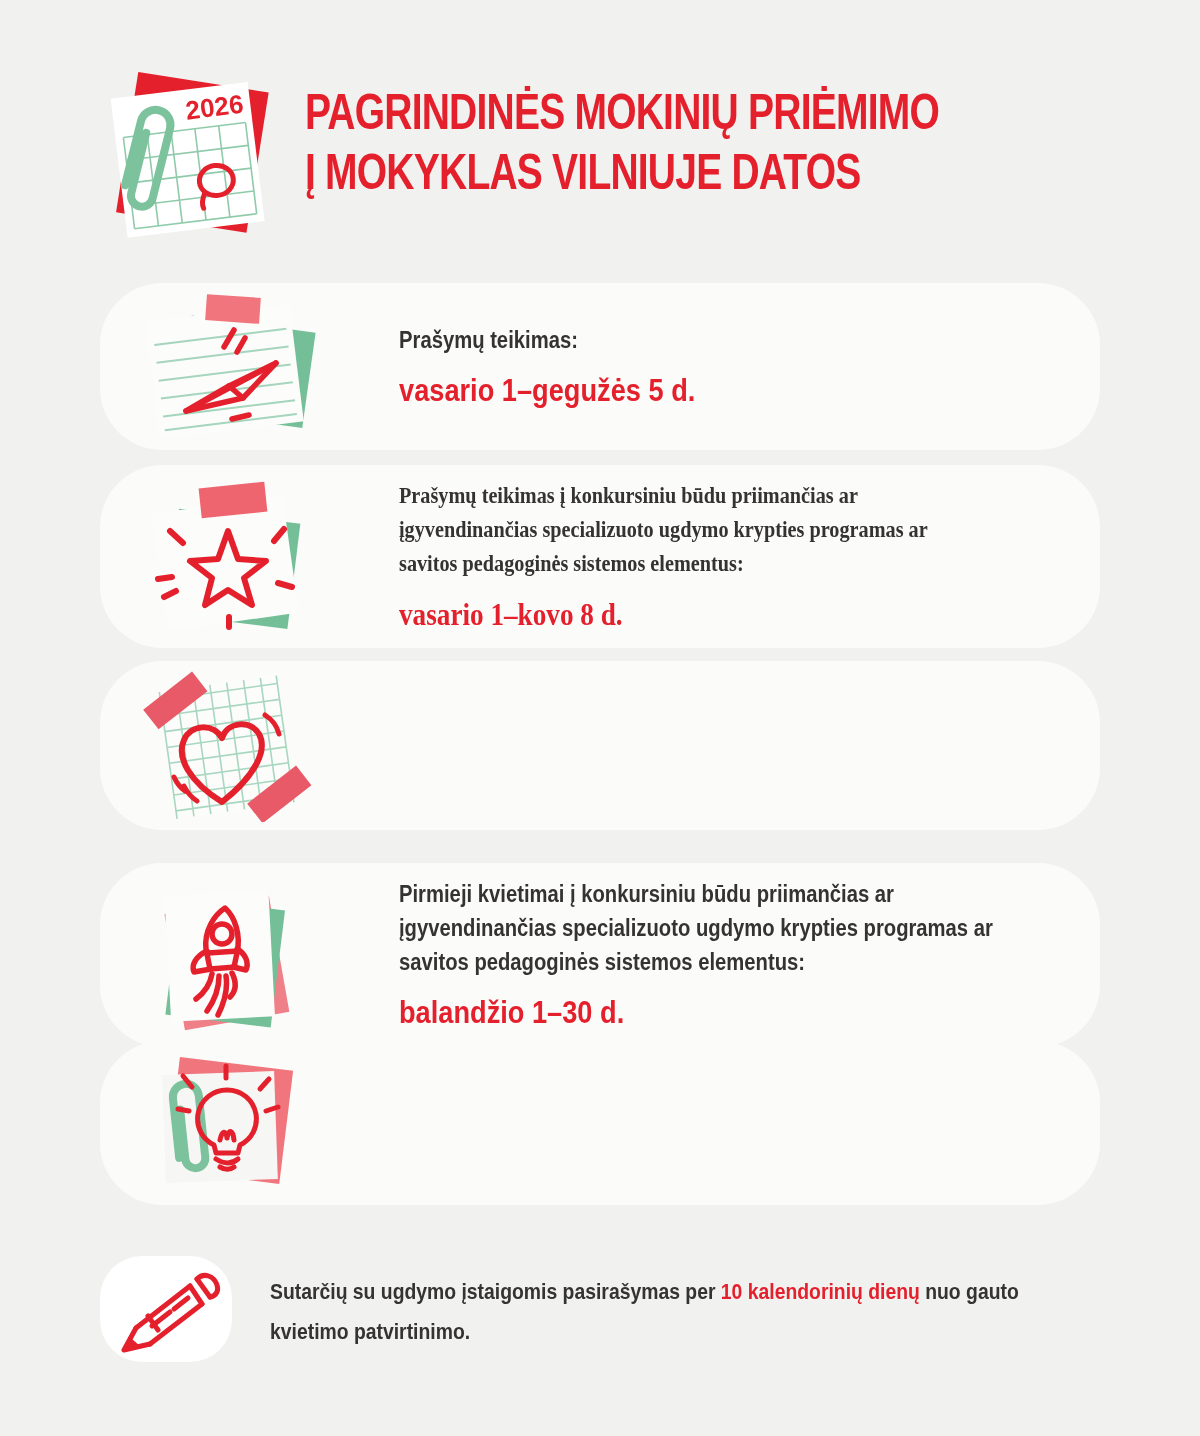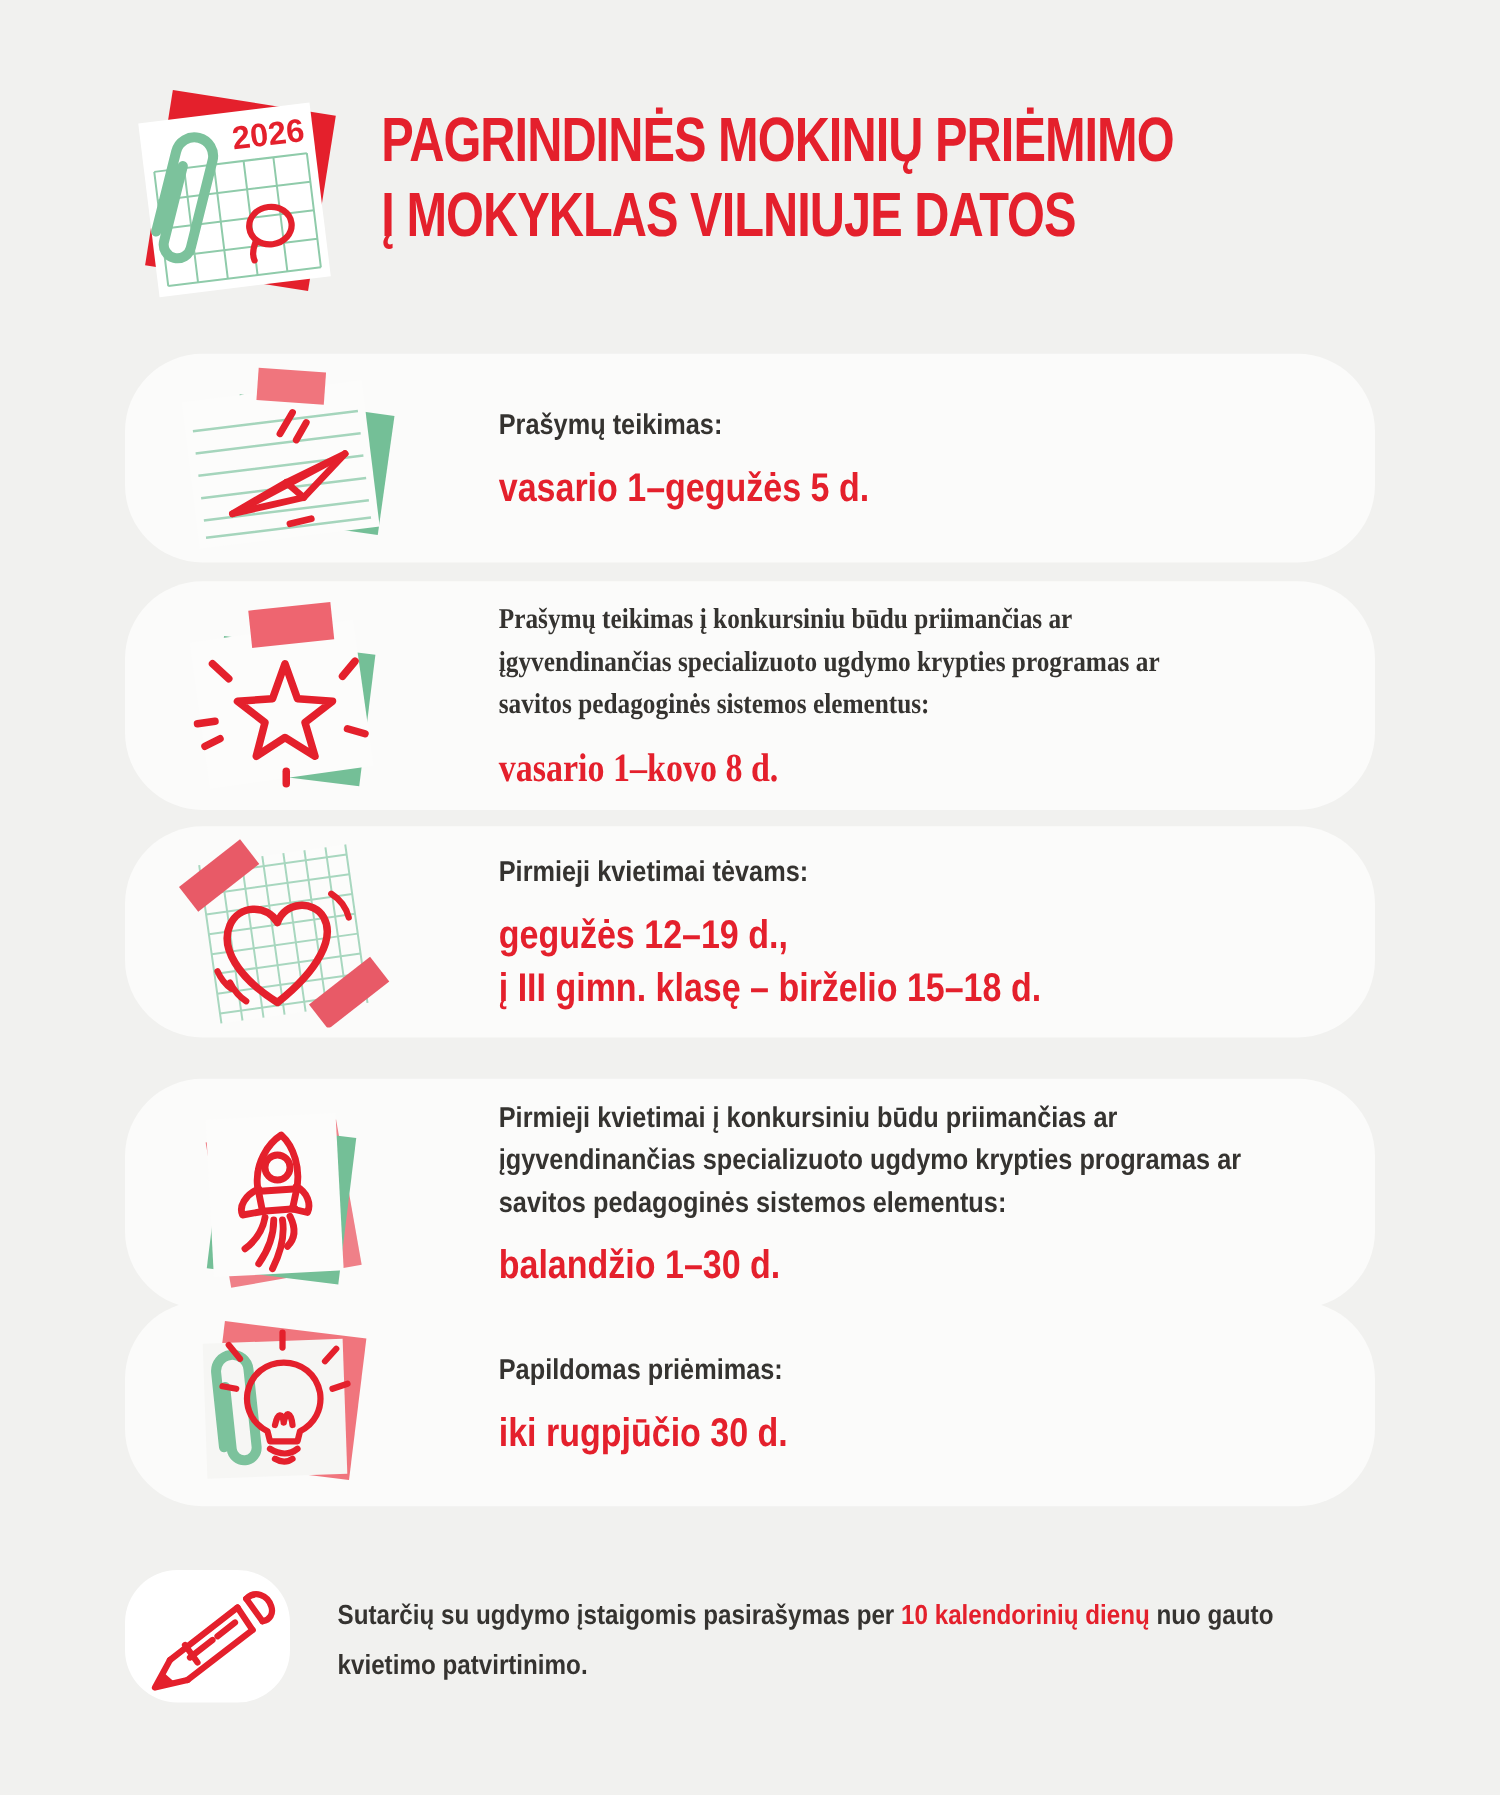--- a/index.html
+++ b/index.html
@@ -162,27 +162,20 @@
       <rect x="122" y="112" width="62" height="25" fill="#e85a67" transform="rotate(-38 153 124)"></rect>
       <g fill="none" stroke="#e4202c" stroke-width="6" stroke-linecap="round" stroke-linejoin="round">
         <path d="M96 132 C64 112 50 88 58 70 C65 54 87 53 96 68 C102 51 125 50 133 64 C142 80 129 106 96 132 Z"></path>
       </g>
       <g fill="none" stroke="#e4202c" stroke-width="5" stroke-linecap="round">
         <path d="M139 45 q11 7 14 19"></path>
         <path d="M58 116 q5 10 13 15"></path>
         <path d="M48 107 q4 9 11 14"></path>
       </g>
     </svg>
-    <div class="card-text">
-      <div class="label-line">Pirmieji kvietimai tėvams:</div>
-      <div class="label-line"></div>
-      <div class="label-line"></div>
-      <div class="date-line date-first">gegužės 12–19 d.,</div>
-      <div class="date-line">į III gimn. klasę – birželio 15–18 d.</div>
-    </div>
   </section>
 
   <section class="card card-4">
     <svg class="card-icon" viewBox="0 0 210 152">
       <g transform="rotate(-10 95 85)">
           <rect x="48" y="26" width="106" height="118" fill="#ef8088"></rect>
         </g>
       <g transform="rotate(7 95 85)">
           <rect x="46" y="24" width="106" height="118" fill="#74bf97"></rect>
         </g>
@@ -225,27 +218,20 @@
         <path d="M90 112 C98 117 106 117 112 112"></path>
         <path d="M94 120 C99 123 104 123 108 120"></path>
         <path d="M94 93 C96 83 100 83 101 91 M101 91 C103 81 107 83 108 93"></path>
         <path d="M66 40 L57 29"></path>
         <path d="M100 31 L100 19"></path>
         <path d="M134 42 L143 32"></path>
         <path d="M140 64 L152 60"></path>
         <path d="M63 64 L52 62"></path>
       </g>
     </svg>
-    <div class="card-text">
-      <div class="label-line">Papildomas priėmimas:</div>
-      <div class="label-line"></div>
-      <div class="label-line"></div>
-      <div class="date-line date-first">iki rugpjūčio 30 d.</div>
-      <div class="date-line"></div>
-    </div>
   </section>
 
   <div class="footer-icon-box">
     <svg viewBox="0 0 132 106">
       <g fill="none" stroke="#e4202c" stroke-width="5" stroke-linecap="round" stroke-linejoin="round">
         <path d="M36 72 L90 30"></path>
         <path d="M50 88 L102 48"></path>
         <path d="M90 30 L102 48"></path>
         <path d="M97 23 L110 41"></path>
         <path d="M97 23 C104 16 114 20 117 29 C119 35 116 40 110 41"></path>

